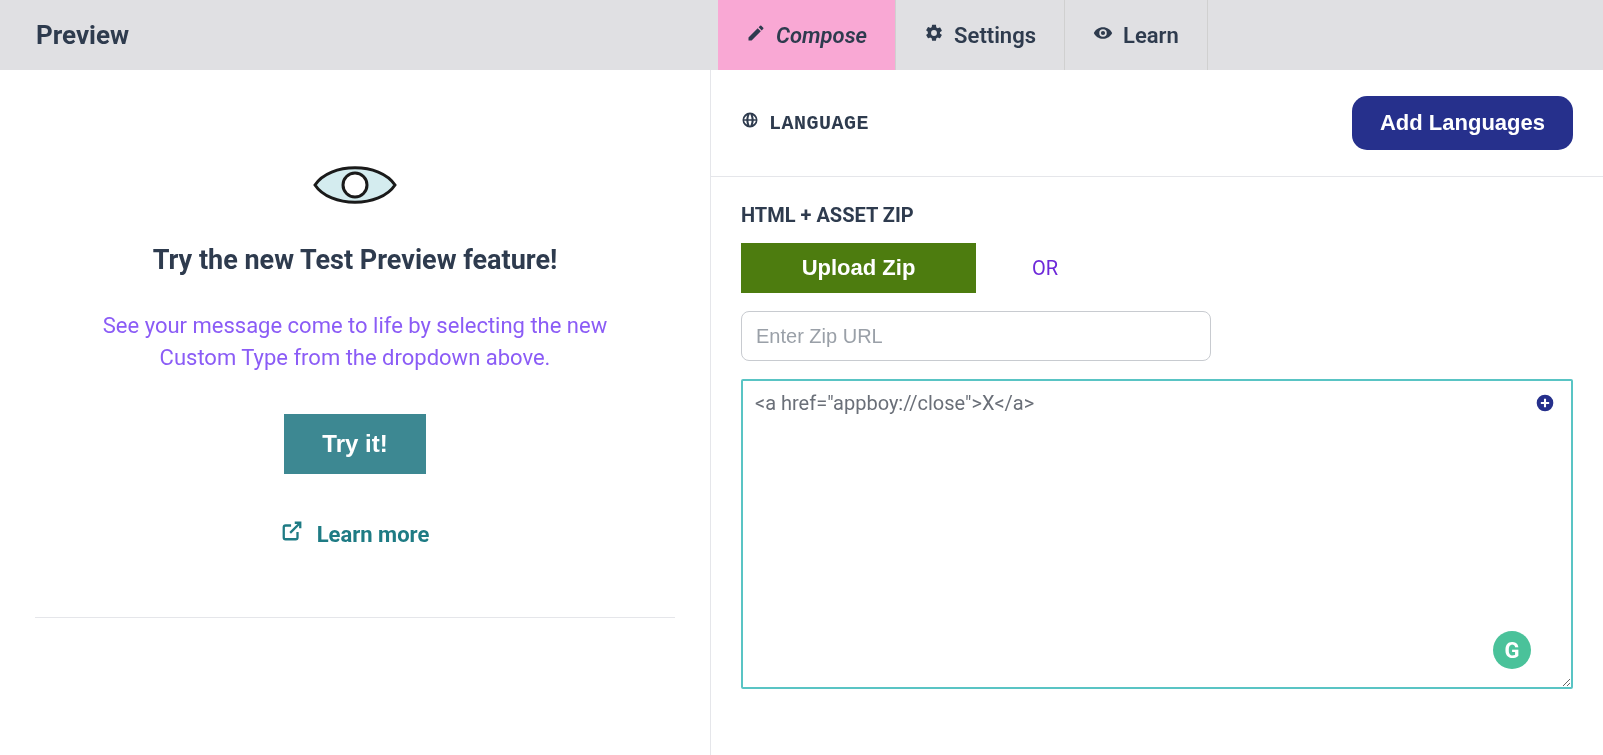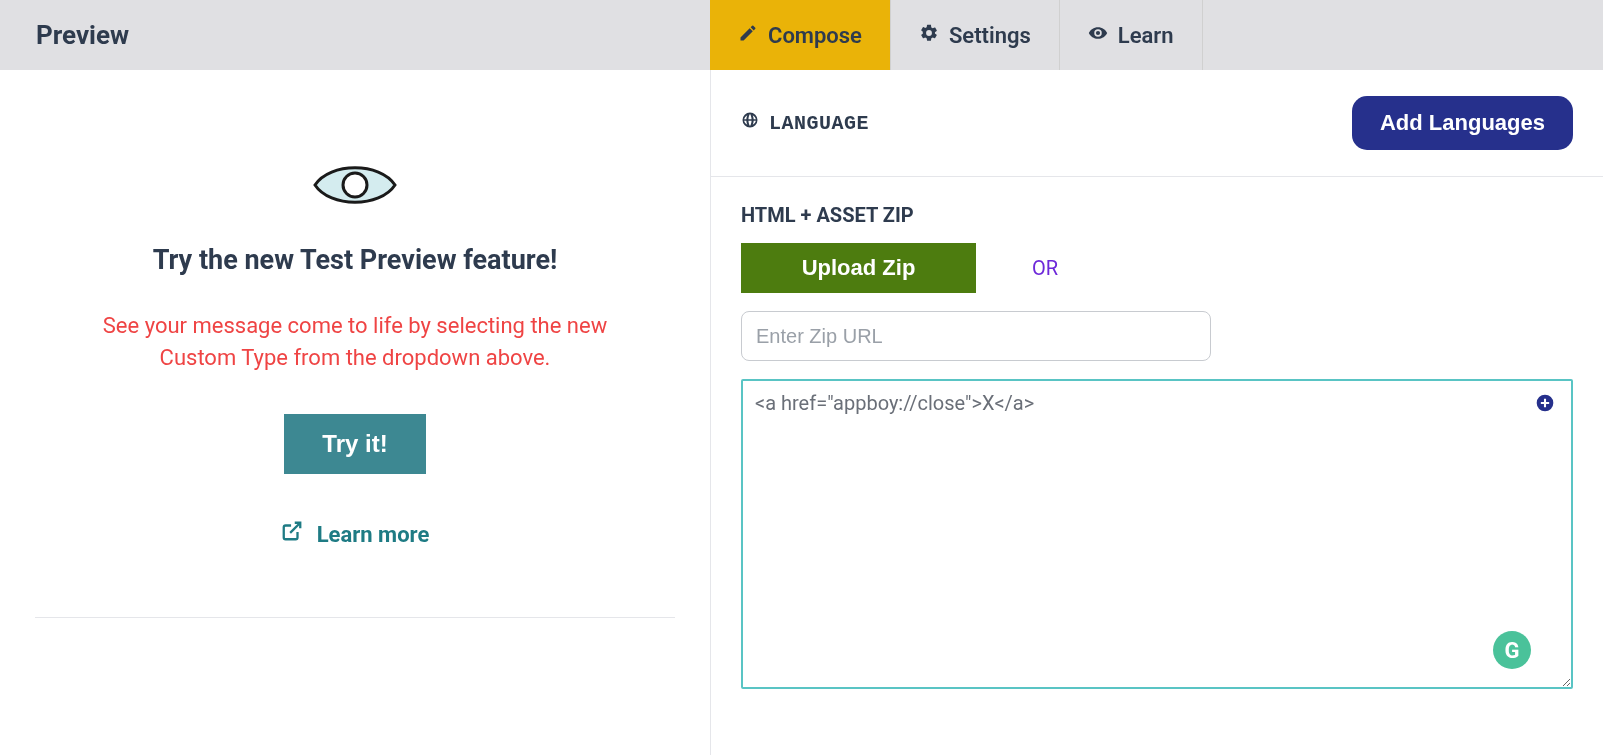--- a/index.html
+++ b/index.html
@@ -5,20 +5,21 @@
 * { box-sizing: border-box; margin: 0; padding: 0; }
 body {
   font-family: -apple-system, BlinkMacSystemFont, "Segoe UI", Roboto, Helvetica, Arial, sans-serif;
   color: #2e3b4e;
   background: #fff;
 }
 .top-bar {
   display: flex;
   height: 70px;
   background: #e0e0e3;
+  gap: 8px;
 }
 .top-left {
   flex: 0 0 710px;
   display: flex;
   align-items: center;
   padding-left: 36px;
 }
 .preview-title {
   font-size: 26px;
   font-weight: 700;
@@ -34,42 +35,43 @@
   gap: 10px;
   padding: 0 28px;
   height: 70px;
   font-size: 22px;
   font-weight: 600;
   color: #2e3b4e;
   border-right: 1px solid #d0d0d0;
   cursor: pointer;
 }
 .tab.active {
-  background: #eab308;
+  background: #f9a8d4;
+  font-style: italic;
 }
 .tab svg { width: 20px; height: 20px; }
 .main {
   display: flex;
   min-height: 685px;
 }
 .left-pane {
   flex: 0 0 710px;
   padding: 60px 35px 0;
   text-align: center;
 }
 .eye-wrap { margin: 30px auto 30px; }
 .lp-title {
   font-size: 27px;
   font-weight: 700;
   color: #2e3b4e;
   margin-bottom: 34px;
 }
 .lp-desc {
   font-size: 22px;
-  color: #ef4444;
+  color: #8b5cf6;
   line-height: 1.45;
   max-width: 560px;
   margin: 0 auto 40px;
 }
 .try-btn {
   display: inline-block;
   background: #3d8892;
   color: #fff;
   font-size: 24px;
   font-weight: 600;

